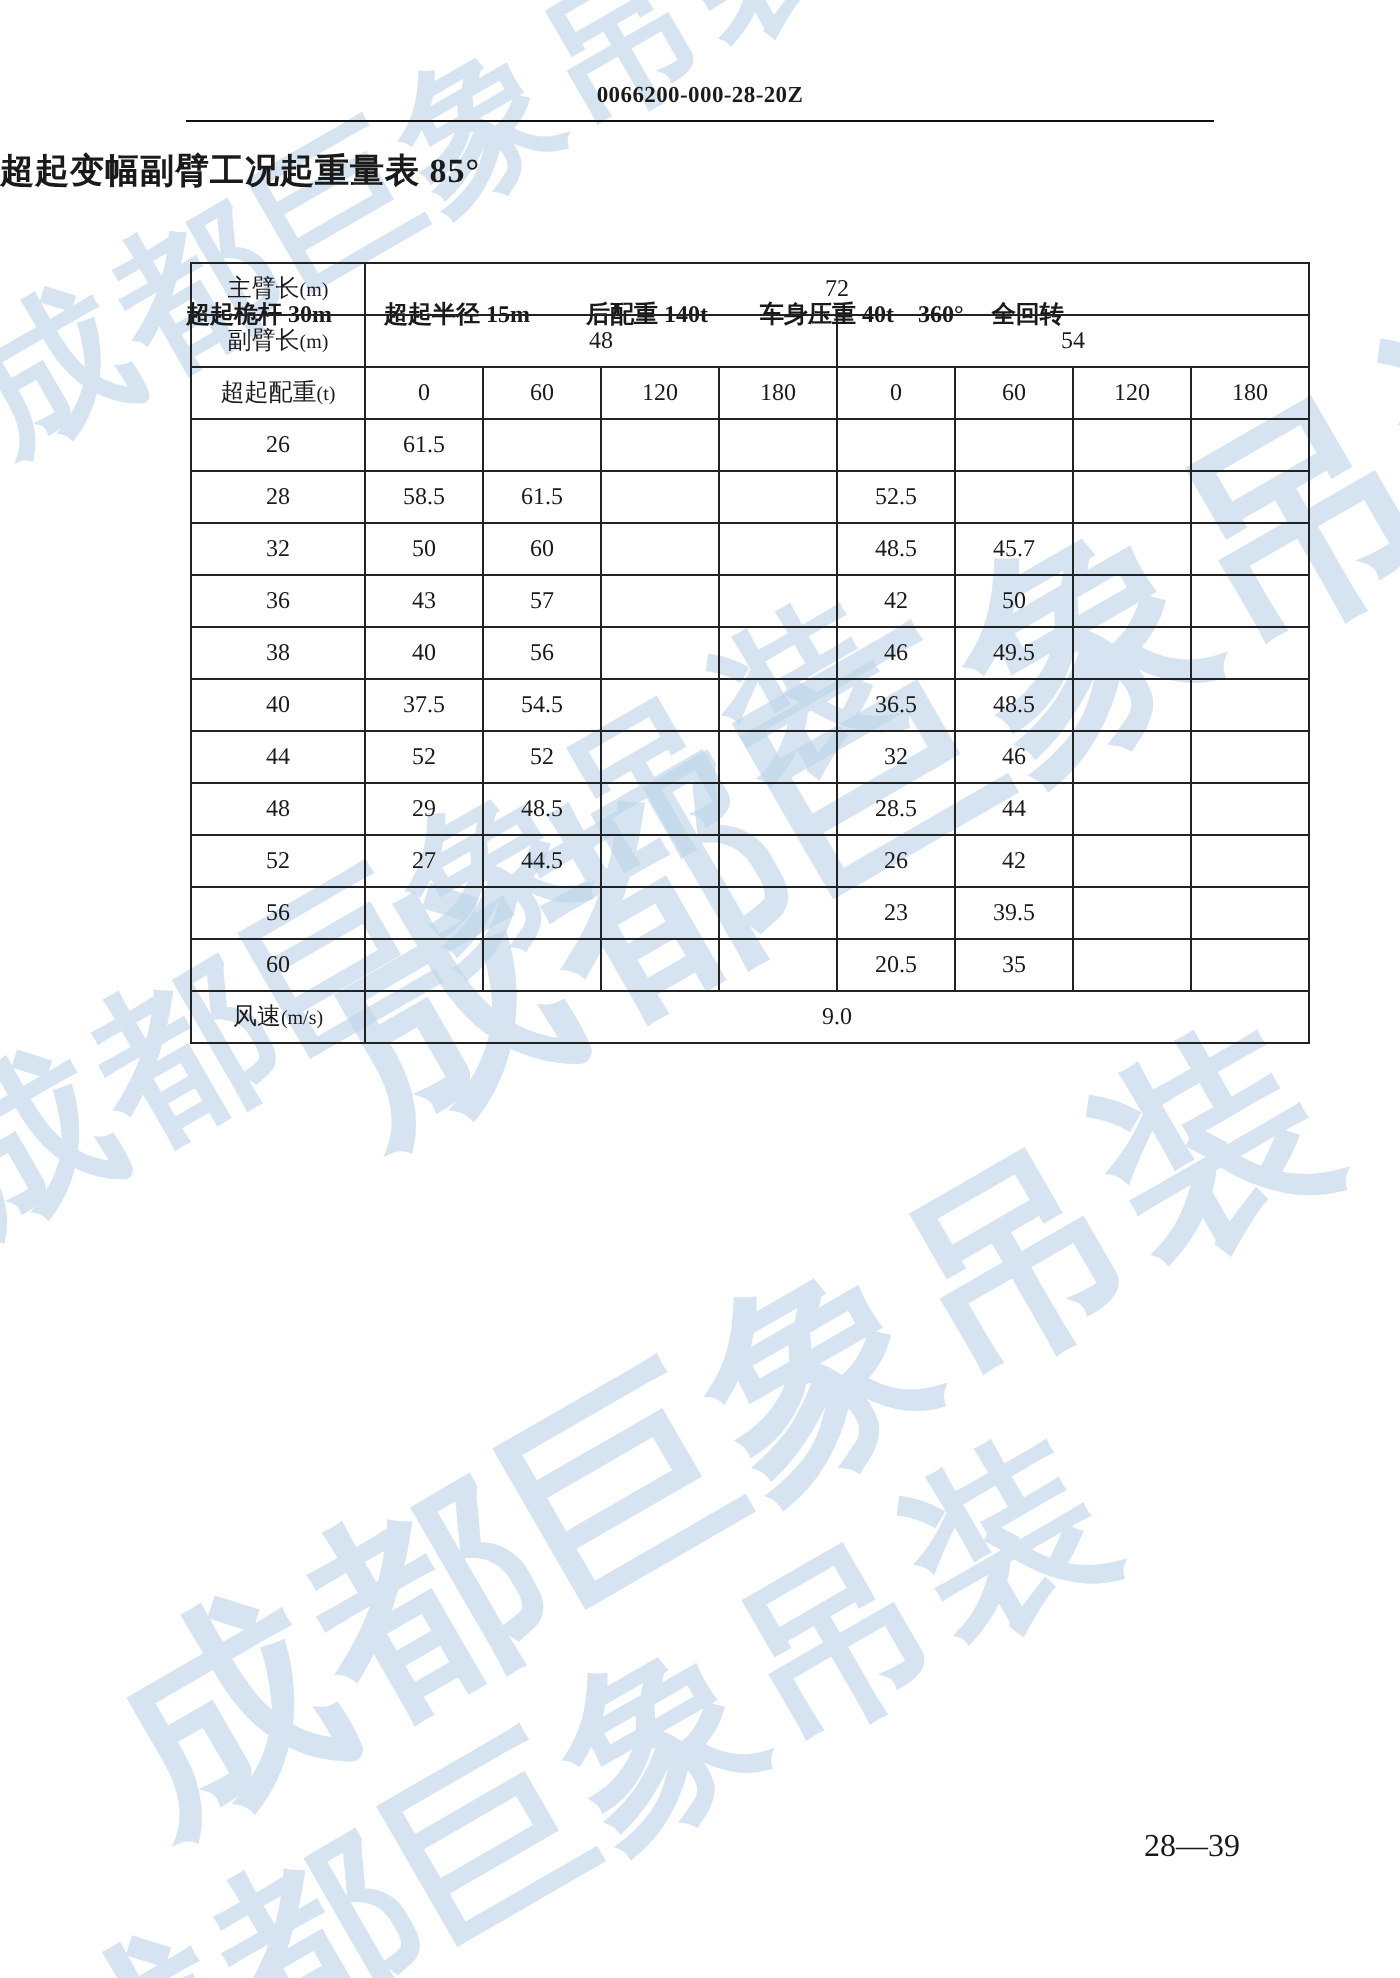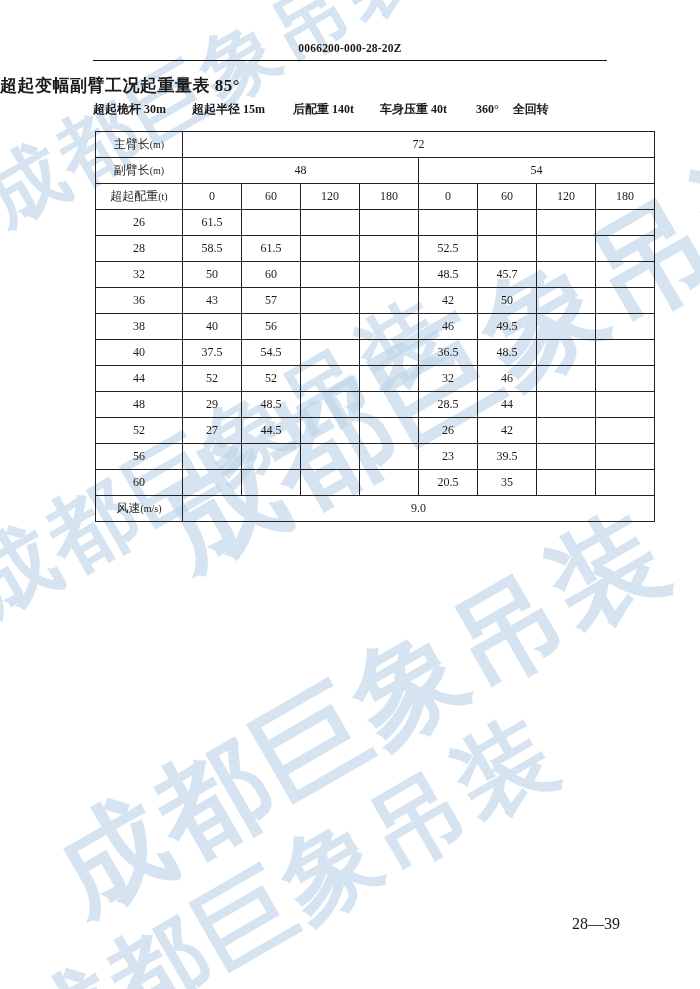--- a/index.html
+++ b/index.html
@@ -78,21 +78,21 @@
     width: 516px;
     display: flex;
     align-items: baseline;
     font-size: 12px;
     font-weight: 700;
   }
   .subtitle-row span { white-space: nowrap; }
   .sb1 { margin-right: 26px; }
   .sb2 { margin-right: 28px; }
   .sb3 { margin-right: 26px; }
-  .sb4 { margin-right: 29px; }
+  .sb4 { margin-right: 12px; }
 
   
   table.load-table {
     position: absolute;
     top: 131px;
     left: 95px;
     border-collapse: collapse;
     font-size: 12px;
     background: transparent;
     padding-left: 40px;
@@ -134,21 +134,21 @@
   <div class="header-rule"></div>
 
   <div class="title">超起变幅副臂工况起重量表 85°</div>
 
   <div class="subtitle-row">
     <span class="sb1">超起桅杆 30m</span>
     <span class="sb2">超起半径 15m</span>
     <span class="sb3">后配重 140t</span>
     <span class="sb4">车身压重 40t</span>
     <span class="sb5">360°</span>
-    <span style="margin-left:14px;">全回转</span>
+    <span style="margin-left:14px;margin-top:48px;">全回转</span>
   </div>
 
   <table class="load-table">
     <tbody>
       <tr>
         <td class="label-cell">
           <span>主臂长</span><span class="lbl-sub">(m)</span>
         </td>
         <td colspan="8">72</td>
       </tr>

